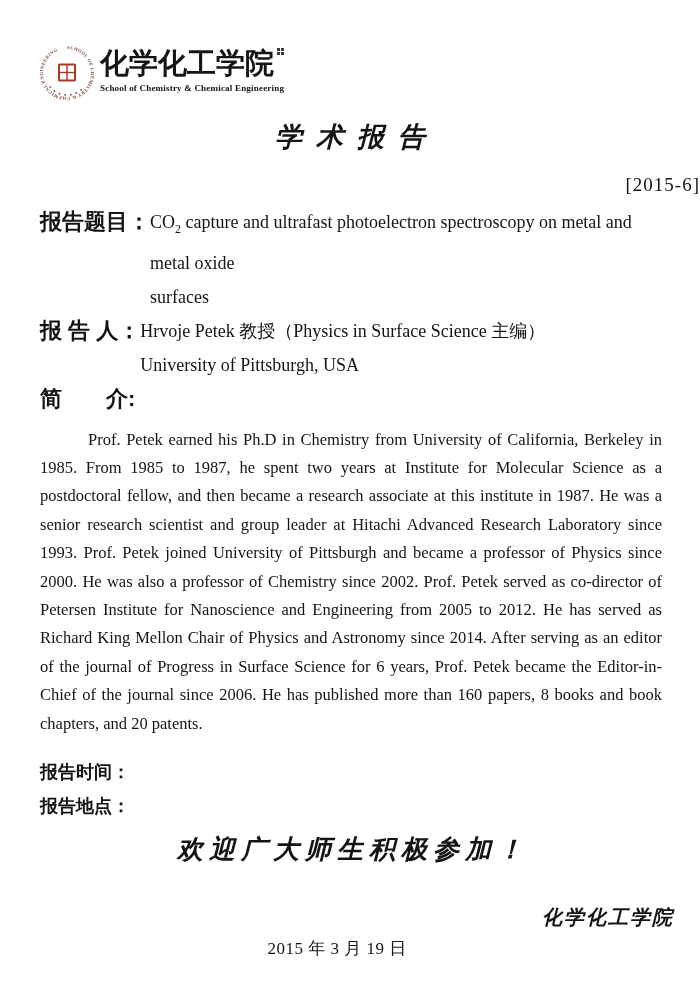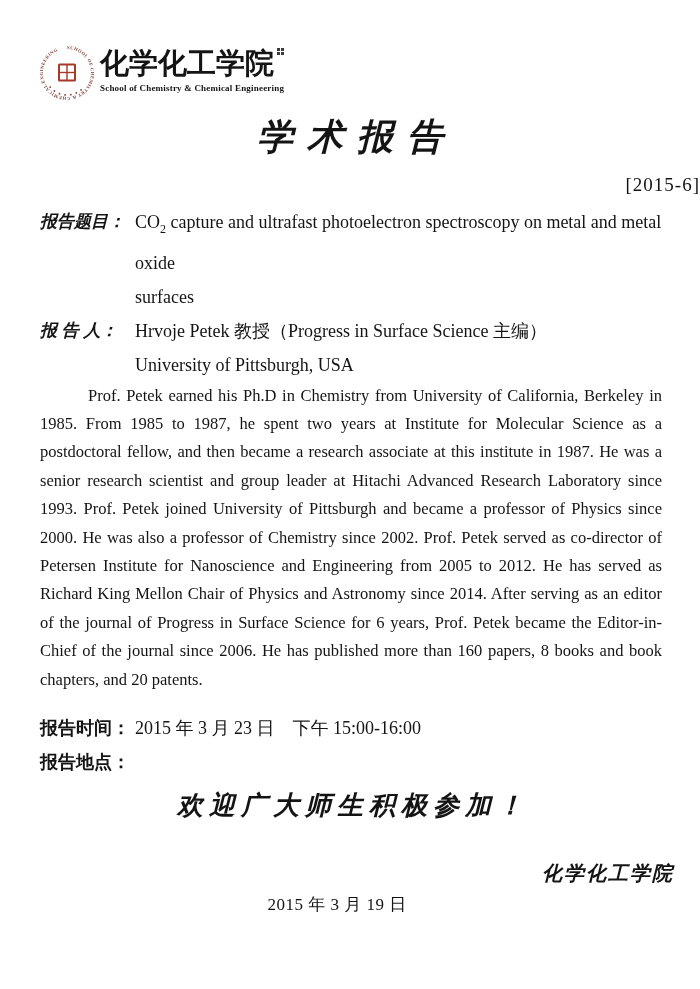--- a/index.html
+++ b/index.html
@@ -28,42 +28,42 @@
   .tiny-mark{display:inline-grid;grid-template-columns:3px 3px;grid-gap:1px;margin:2px 0 0 3px;}
   .tiny-mark i{display:block;width:3px;height:3px;background:#3a3a3a;}
   .logo-en{
     font-size:9px;font-weight:bold;letter-spacing:0.2px;
     margin-top:3px;white-space:nowrap;
   }
   
   .title{
     margin:8px 0 0 0;
     text-align:center;
-    font-size:36px;line-height:50px;
+    font-size:27px;line-height:50px;
     font-weight:900;font-style:italic;
     letter-spacing:14px;text-indent:14px;
   }
   .issue{
     margin-top:11px;
     text-align:right;
     font-size:19px;line-height:24px;letter-spacing:1px;
   }
   
   .content{margin:0 38px 0 40px;}
   .fields{margin-top:8px;}
   .field{display:flex;font-size:18px;line-height:34px;}
   .field .label{flex:0 0 95px;font-weight:bold;white-space:nowrap;}
-  .label-hei{font-family:"Liberation Sans","DejaVu Sans",sans-serif;font-size:17px;font-style:italic;}
+  .label-hei{font-family:"Liberation Sans","DejaVu Sans",sans-serif;font-size:22px;}
   .label-kai{font-family:"Liberation Serif","DejaVu Serif",serif;font-size:18px;}
   .field .value{flex:1;}
   .value sub{font-size:12px;}
   .kai-value{font-style:italic;}
   
   .bio{
-    margin-top:0;
+    margin-top:10px;
     font-size:16.5px;line-height:28.4px;
     text-align:justify;text-indent:48px;
   }
   
   .time-venue{margin-top:4px;}
   
   .welcome{
     margin-top:7px;
     text-align:center;
     font-size:26px;line-height:40px;
@@ -131,33 +131,35 @@
         <span class="label label-hei">报告题目：</span>
         <span class="value">
           <span><span>CO</span><sub>2</sub><span> capture and ultrafast photoelectron spectroscopy on metal and metal oxide</span></span><br>
           <span>surfaces</span>
         </span>
       </div>
 
       <div class="field">
         <span class="label label-hei">报 告 人：</span>
         <span class="value">
-          <span>Hrvoje Petek 教授（Progress in Surface Science 主编）</span><br>
+          <span>Hrvoje Petek 教授（Physics in Surface Science 主编）</span><br>
           <span>University of Pittsburgh, USA</span>
         </span>
       </div>
 
+      <div class="field">
+        <span class="label label-hei">简　　介:</span>
+      </div>
     </div>
 
     <p class="bio">Prof. Petek earned his Ph.D in Chemistry from University of California, Berkeley in 1985. From 1985 to 1987, he spent two years at Institute for Molecular Science as a postdoctoral fellow, and then became a research associate at this institute in 1987. He was a senior research scientist and group leader at Hitachi Advanced Research Laboratory since 1993. Prof. Petek joined University of Pittsburgh and became a professor of Physics since 2000. He was also a professor of Chemistry since 2002. Prof. Petek served as co-director of Petersen Institute for Nanoscience and Engineering from 2005 to 2012. He has served as Richard King Mellon Chair of Physics and Astronomy since 2014. After serving as an editor of the journal of Progress in Surface Science for 6 years, Prof. Petek became the Editor-in-Chief of the journal since 2006. He has published more than 160 papers, 8 books and book chapters, and 20 patents.</p>
 
     <div class="time-venue">
       <div class="field">
         <span class="label label-kai">报告时间：</span>
-        <span class="value">2015 年 3 月 23 日　下午 15:00-16:00</span>
       </div>
       <div class="field">
         <span class="label label-kai">报告地点：</span>
       </div>
     </div>
   </div>
 
   <div class="welcome">欢迎广大师生积极参加！</div>
 
   <div class="signature-block">

